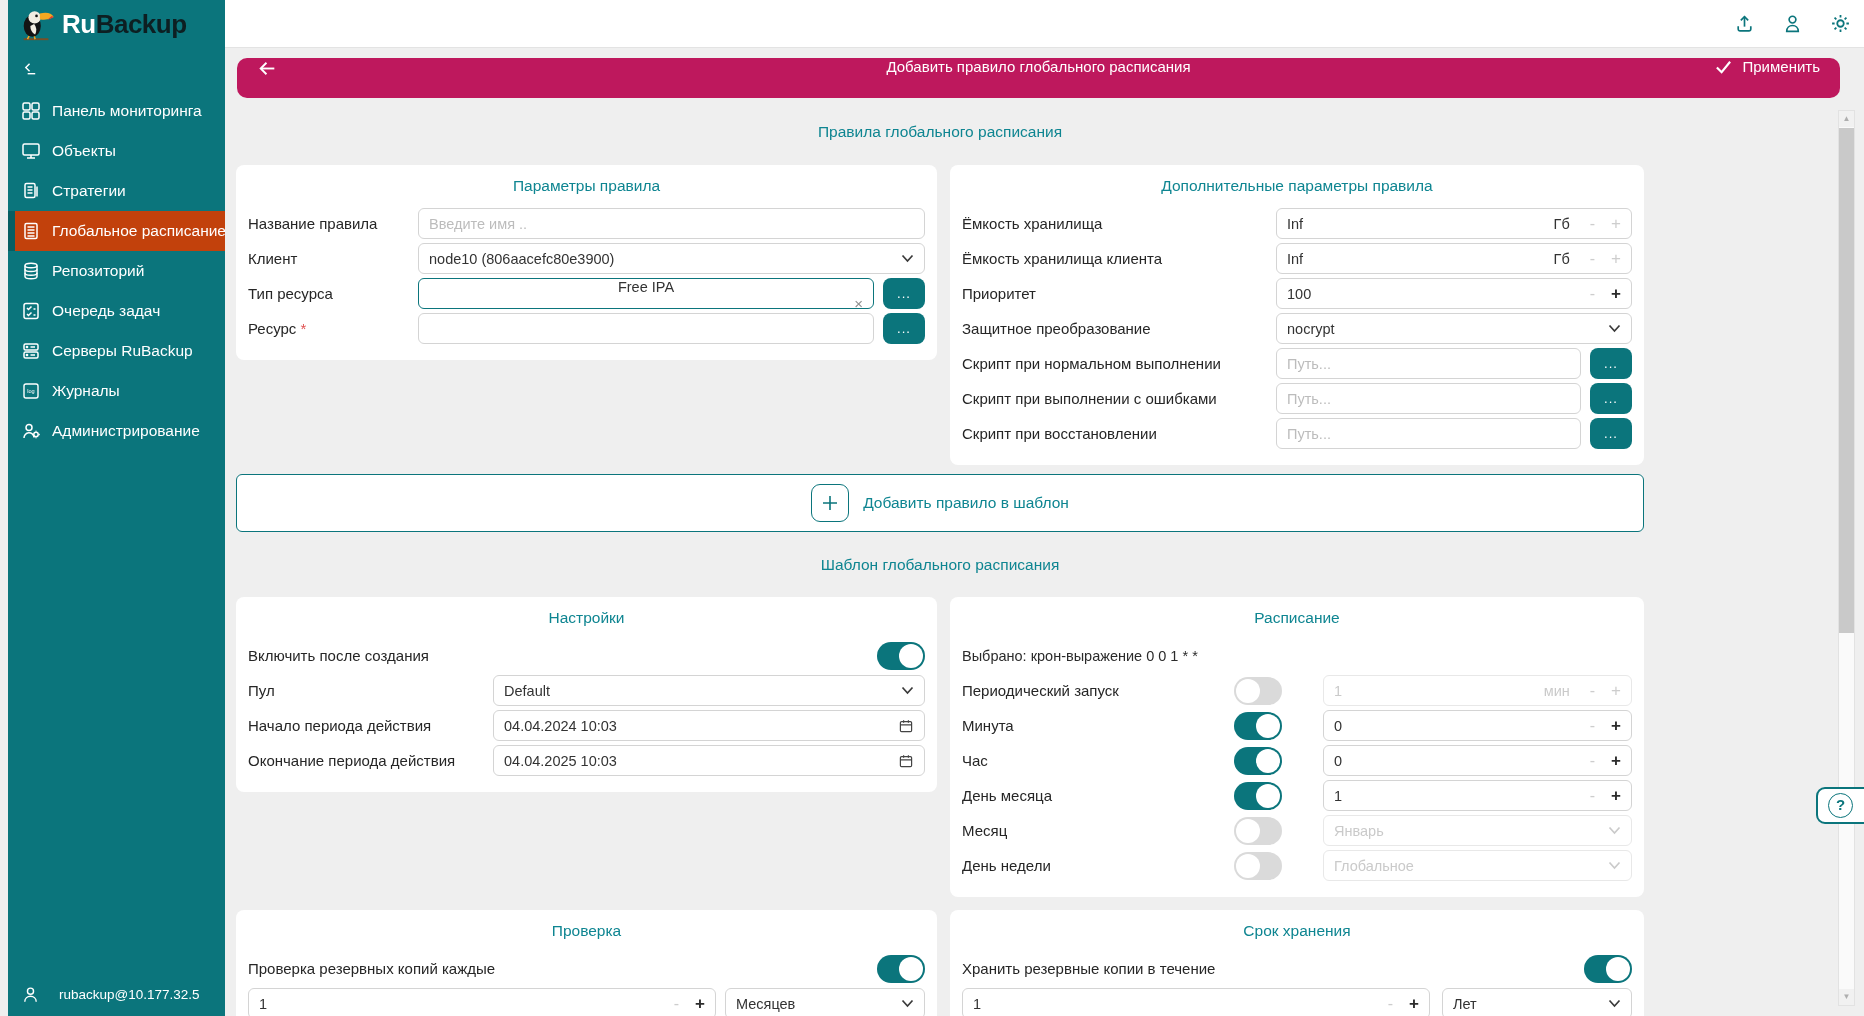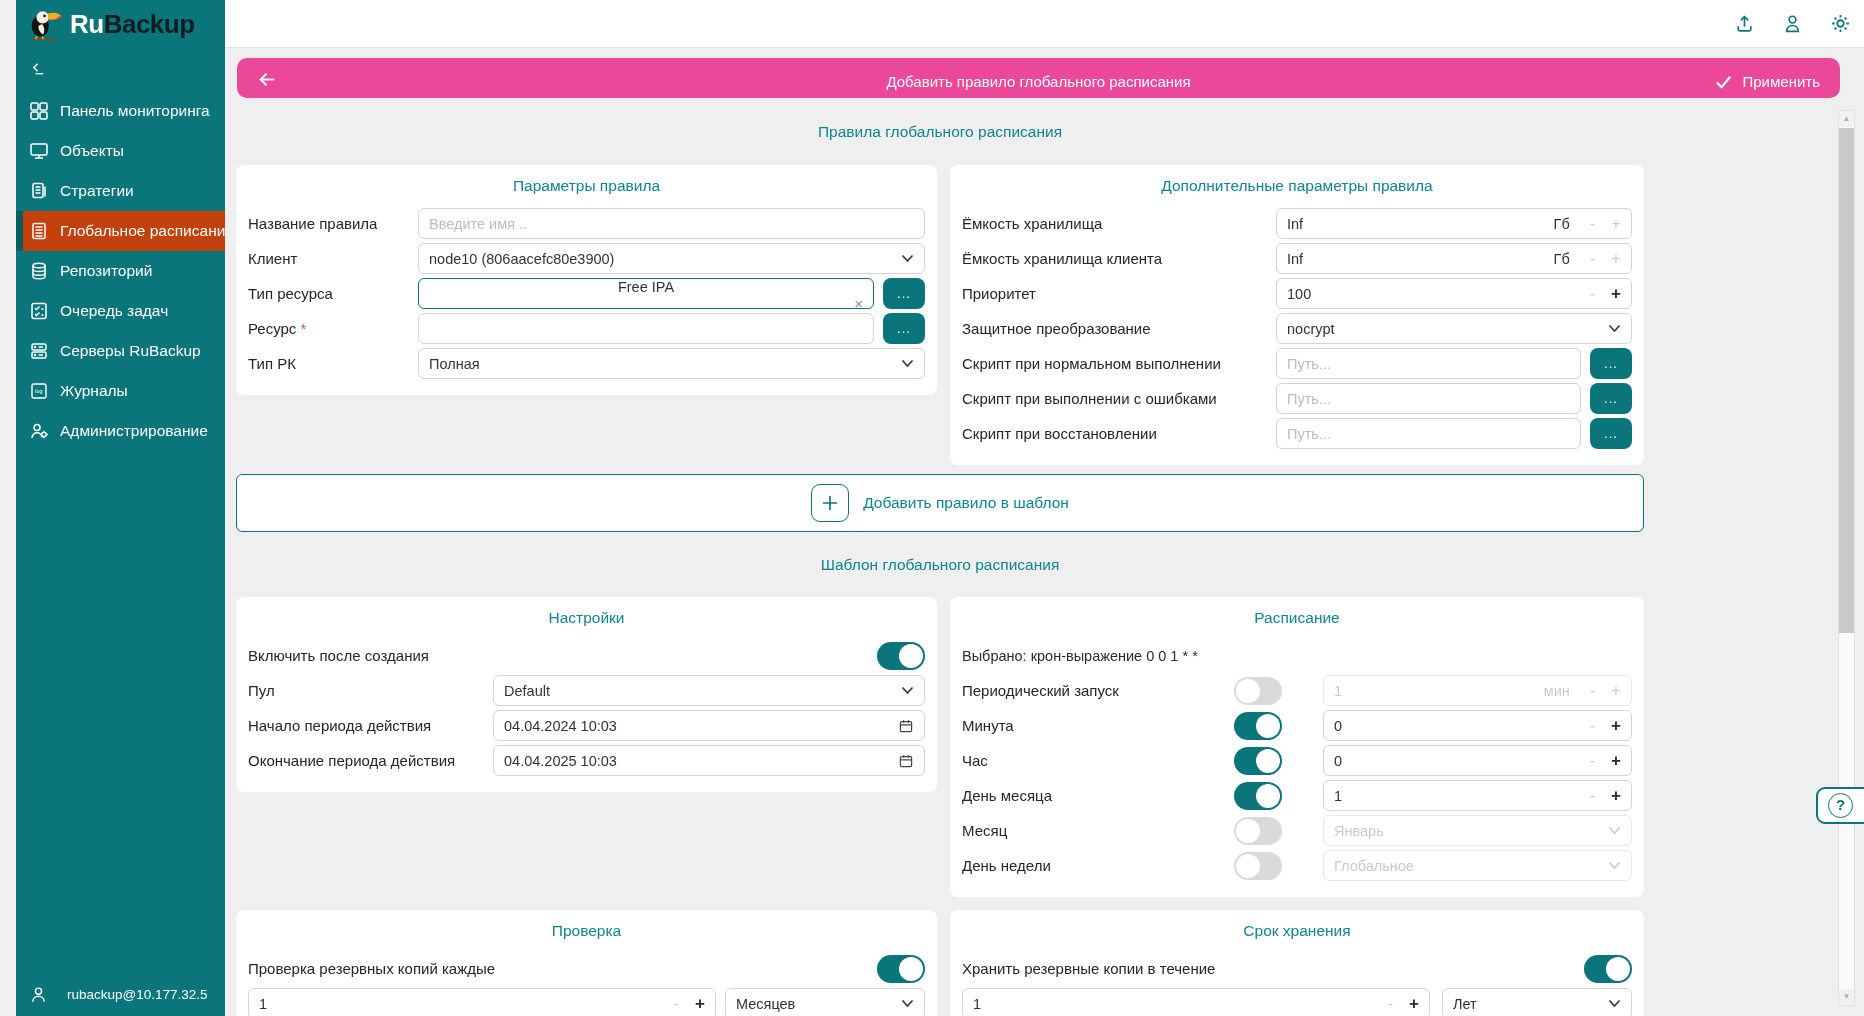--- a/index.html
+++ b/index.html
@@ -2,21 +2,21 @@
 <html><head>
 <meta charset="utf-8">
 <style>
   * { margin:0; padding:0; box-sizing:border-box; }
   body { background:#d9d9d9; }
   .app { position:relative; width:1864px; height:1016px; overflow:hidden;
          background:#efefef; font-family:"Liberation Sans","DejaVu Sans",sans-serif;
          color:#262626; }
 
   
-  .sidebar { position:absolute; left:16px; top:0; width:225px; height:100%;
+  .sidebar { position:absolute; left:8px; top:0; width:225px; height:100%;
              background:#0b757c; color:#fff; }
   .logo { display:flex; align-items:center; gap:6px; padding:7px 10px; height:48px; }
   .logo-text { font-size:26px; font-weight:bold; letter-spacing:-0.5px; }
   .logo-ru { color:#ffffff; }
   .logo-backup { color:#0d1f22; }
   .collapse { padding:12px 14px 6px; }
   .menu { margin-top:8px; }
   .menu-item { display:flex; align-items:center; gap:11px; height:40px;
                padding-left:13px; font-size:15.5px; cursor:default; position:relative; }
   .menu-item.selected { background:#c2410c; }
@@ -29,22 +29,22 @@
   
   .topbar { position:absolute; left:225px; top:0; right:0; height:48px;
             background:#ffffff; border-bottom:1px solid #e3e3e3;
             display:flex; align-items:center; justify-content:flex-end;
             gap:27px; padding-right:13px; color:#0b757c; }
   .topbar .tico { width:21px; height:21px; }
 
   
   .main { position:absolute; left:225px; top:48px; right:0; bottom:0; background:#efefef; }
   .hbar { position:absolute; left:12px; right:24px; top:10px; height:40px;
-          background:#ec4899; border-radius:10px; color:#fff;
-          display:flex; align-items:flex-end; padding:8px 20px; }
+          background:#be185d; border-radius:10px; color:#fff;
+          display:flex; align-items:flex-start; padding:0 20px; }
   .hbar-title { position:absolute; left:50%; transform:translateX(-50%);
                 font-size:15px; white-space:nowrap; }
   .apply { margin-left:auto; display:flex; align-items:center; gap:9px; font-size:15px; }
 
   .content { position:absolute; left:11px; top:0; width:1408px; }
   .big-heading { text-align:center; color:#0e8591; font-size:15.5px; height:18px; }
   .h1 { margin-top:75px; margin-bottom:24px; }
   .h2 { margin-top:24px; margin-bottom:23px; }
 
   .row2col { display:flex; gap:13px; align-items:flex-start; }
@@ -345,31 +345,20 @@
           </div>
 
           <div class="frow">
             <span class="flabel lab-170"><span>Ресурс</span><span class="req">*</span></span>
             <div class="ibox grow">
               <input class="raw" style="">
             </div>
             <button class="dots-btn">...</button>
           </div>
 
-          <div class="frow">
-            <span class="flabel lab-170">Тип РК</span>
-            <div class="ibox grow">
-              <span>Полная</span>
-              <span class="chev" style="margin-left:auto">
-                <svg width="13" height="9" viewBox="0 0 13 9" stroke="#3a3a3a" stroke-width="1.7" fill="none">
-                    <path d="M1.5 1.5 L6.5 7 L11.5 1.5"></path>
-                  </svg>
-                </span>
-            </div>
-          </div>
         </div>
 
         <div class="card col-r">
           <div class="card-title">Дополнительные параметры правила</div>
 
           <div class="frow">
             <span class="flabel lab-312">Ёмкость хранилища</span>
             <div class="field-356" style="margin-left:auto">
               <div class="ibox grow">
                 <input class="raw" value="Inf" style="">

